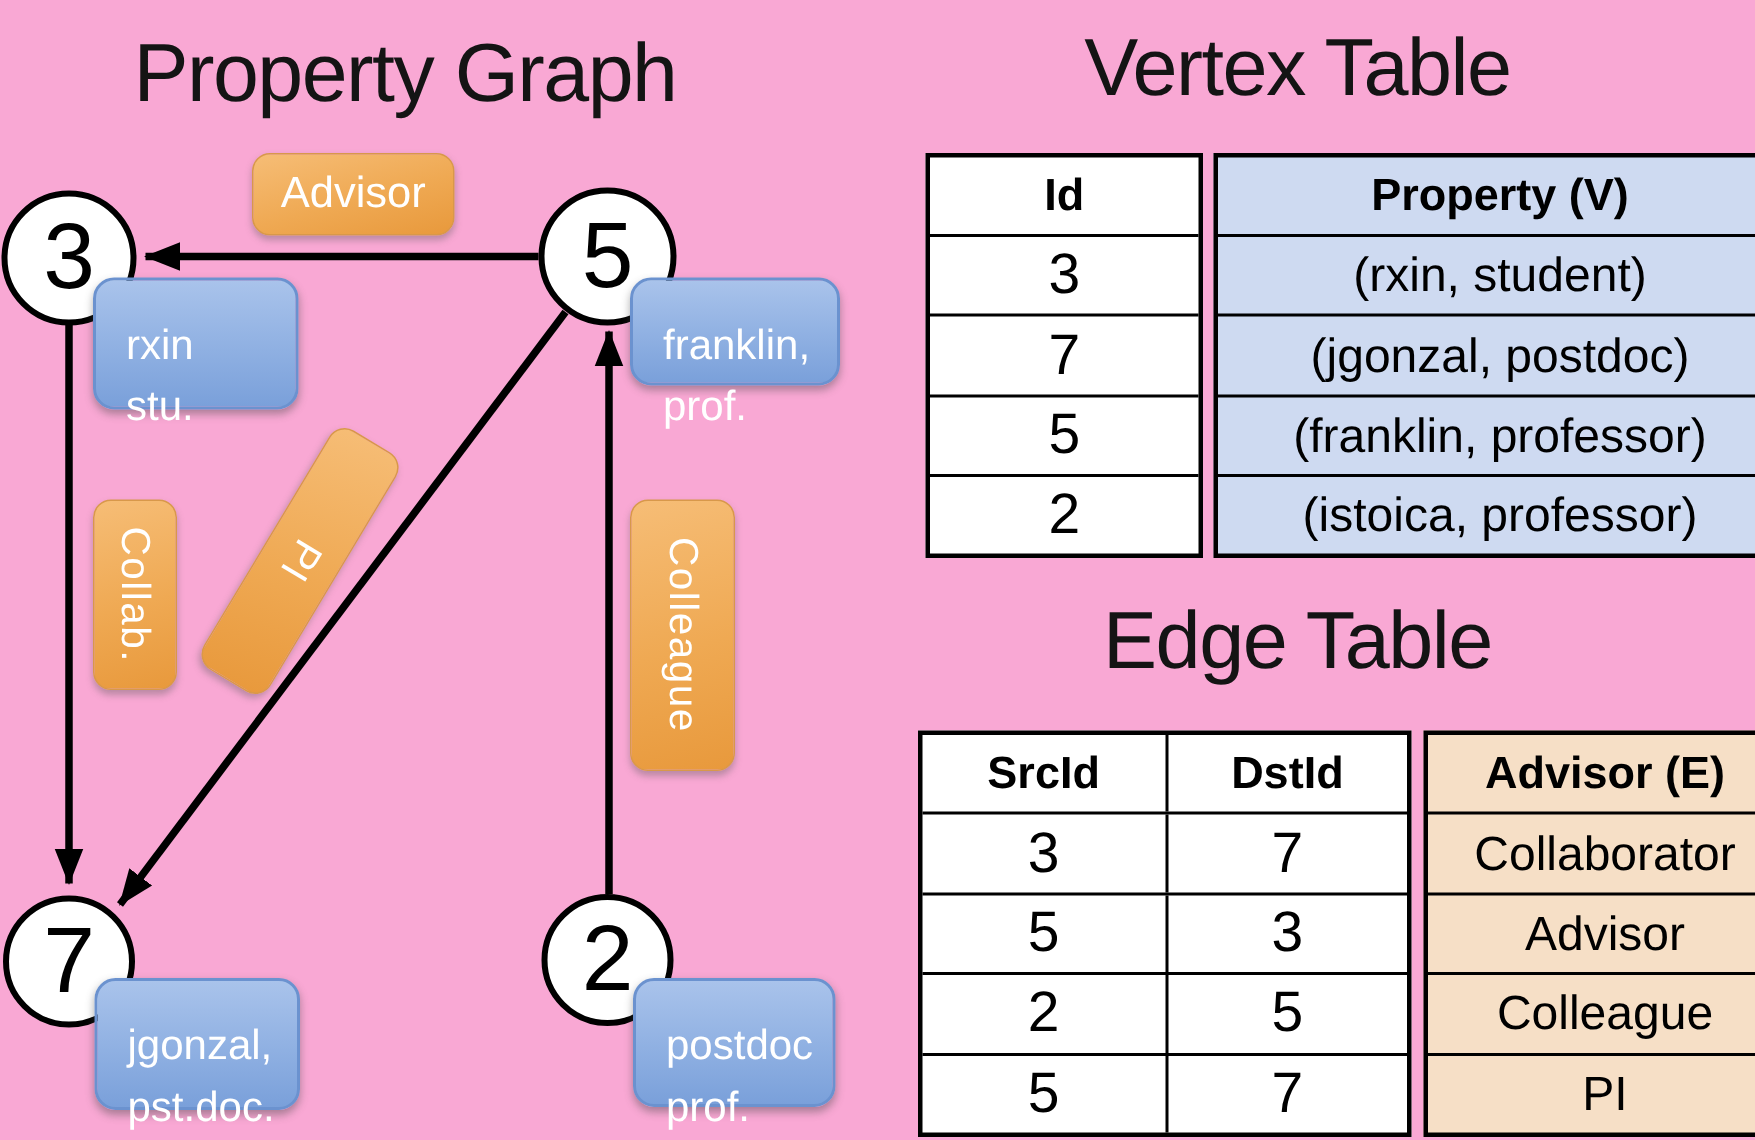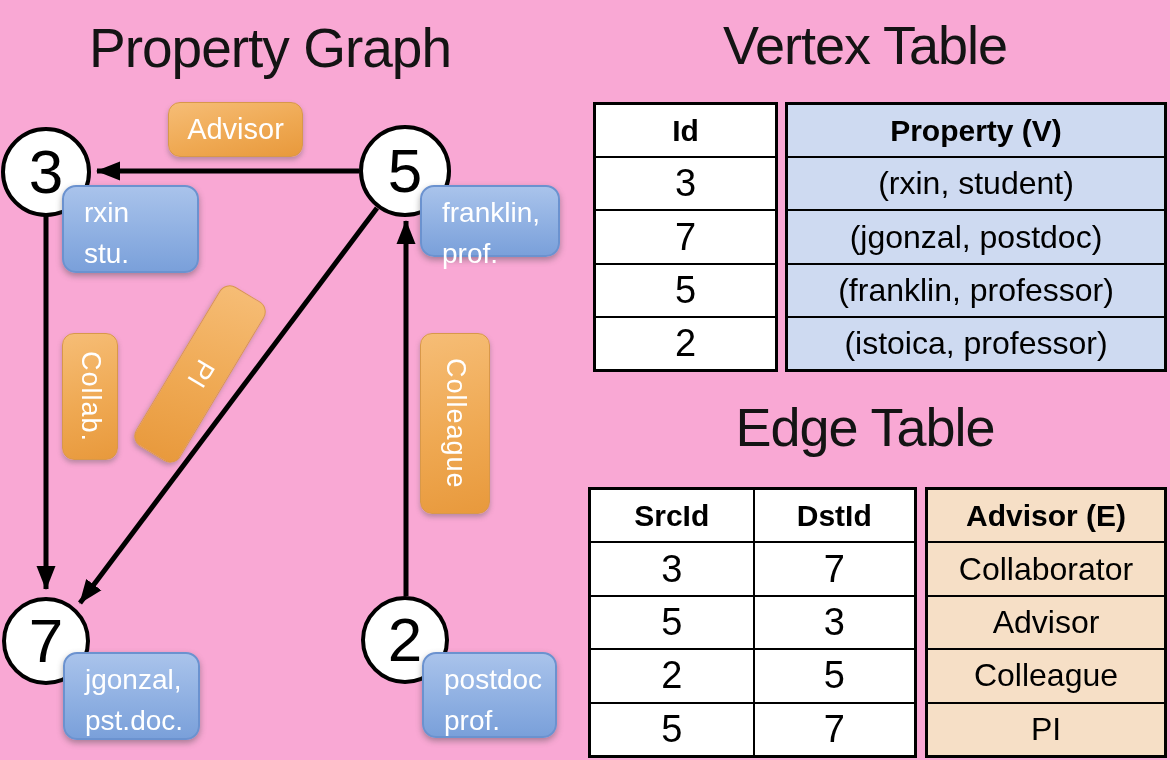--- a/index.html
+++ b/index.html
@@ -15,34 +15,34 @@
   #edge-layer{position:absolute;left:0;top:0;z-index:1;}
   .vcircle{
     position:absolute;z-index:2;border-radius:50%;background:#fff;border:4px solid #000;
     display:flex;align-items:center;justify-content:center;
     font-size:62px;line-height:1;box-sizing:border-box;
   }
   .vprop{
     position:absolute;z-index:3;border-radius:14px;box-sizing:border-box;
     background:linear-gradient(180deg,#a9c3eb 0%,#8fb0e2 55%,#7aa0da 100%);
     border:2px solid #6b92cf;box-shadow:0 3px 6px rgba(70,70,70,.45);
-    color:#fff;font-size:28px;line-height:41px;padding:5px 0 0 20px;
+    color:#fff;font-size:28px;line-height:41px;padding:22px 0 0 20px;
   }
   .elabel{
     position:absolute;z-index:4;border-radius:12px;box-sizing:border-box;
     background:linear-gradient(165deg,#f6bd76 0%,#efa953 55%,#e8993c 100%);
     border:1px solid #d8984a;box-shadow:0 3px 5px rgba(90,90,90,.4);
     color:#fff;display:flex;align-items:center;justify-content:center;
   }
   .elabel.horiz{font-size:29px;}
   .elabel.vert{writing-mode:vertical-rl;font-size:27px;letter-spacing:1px;}
   
   .tbox{
     position:absolute;box-sizing:border-box;border:3px solid #000;background:#fff;
-    display:flex;flex-direction:column;
+    display:flex;flex-direction:column;margin-left:24px;
   }
   .trow{
     flex:1;display:flex;align-items:center;justify-content:center;
     border-bottom:2px solid #000;font-size:32px;
   }
   .trow:last-child{border-bottom:none;}
   .trow.head{font-weight:bold;font-size:30px;}
   .trow.num{font-size:38px;}
   .split{display:flex;align-items:stretch;justify-content:stretch;padding:0;}
   .split .cell{

